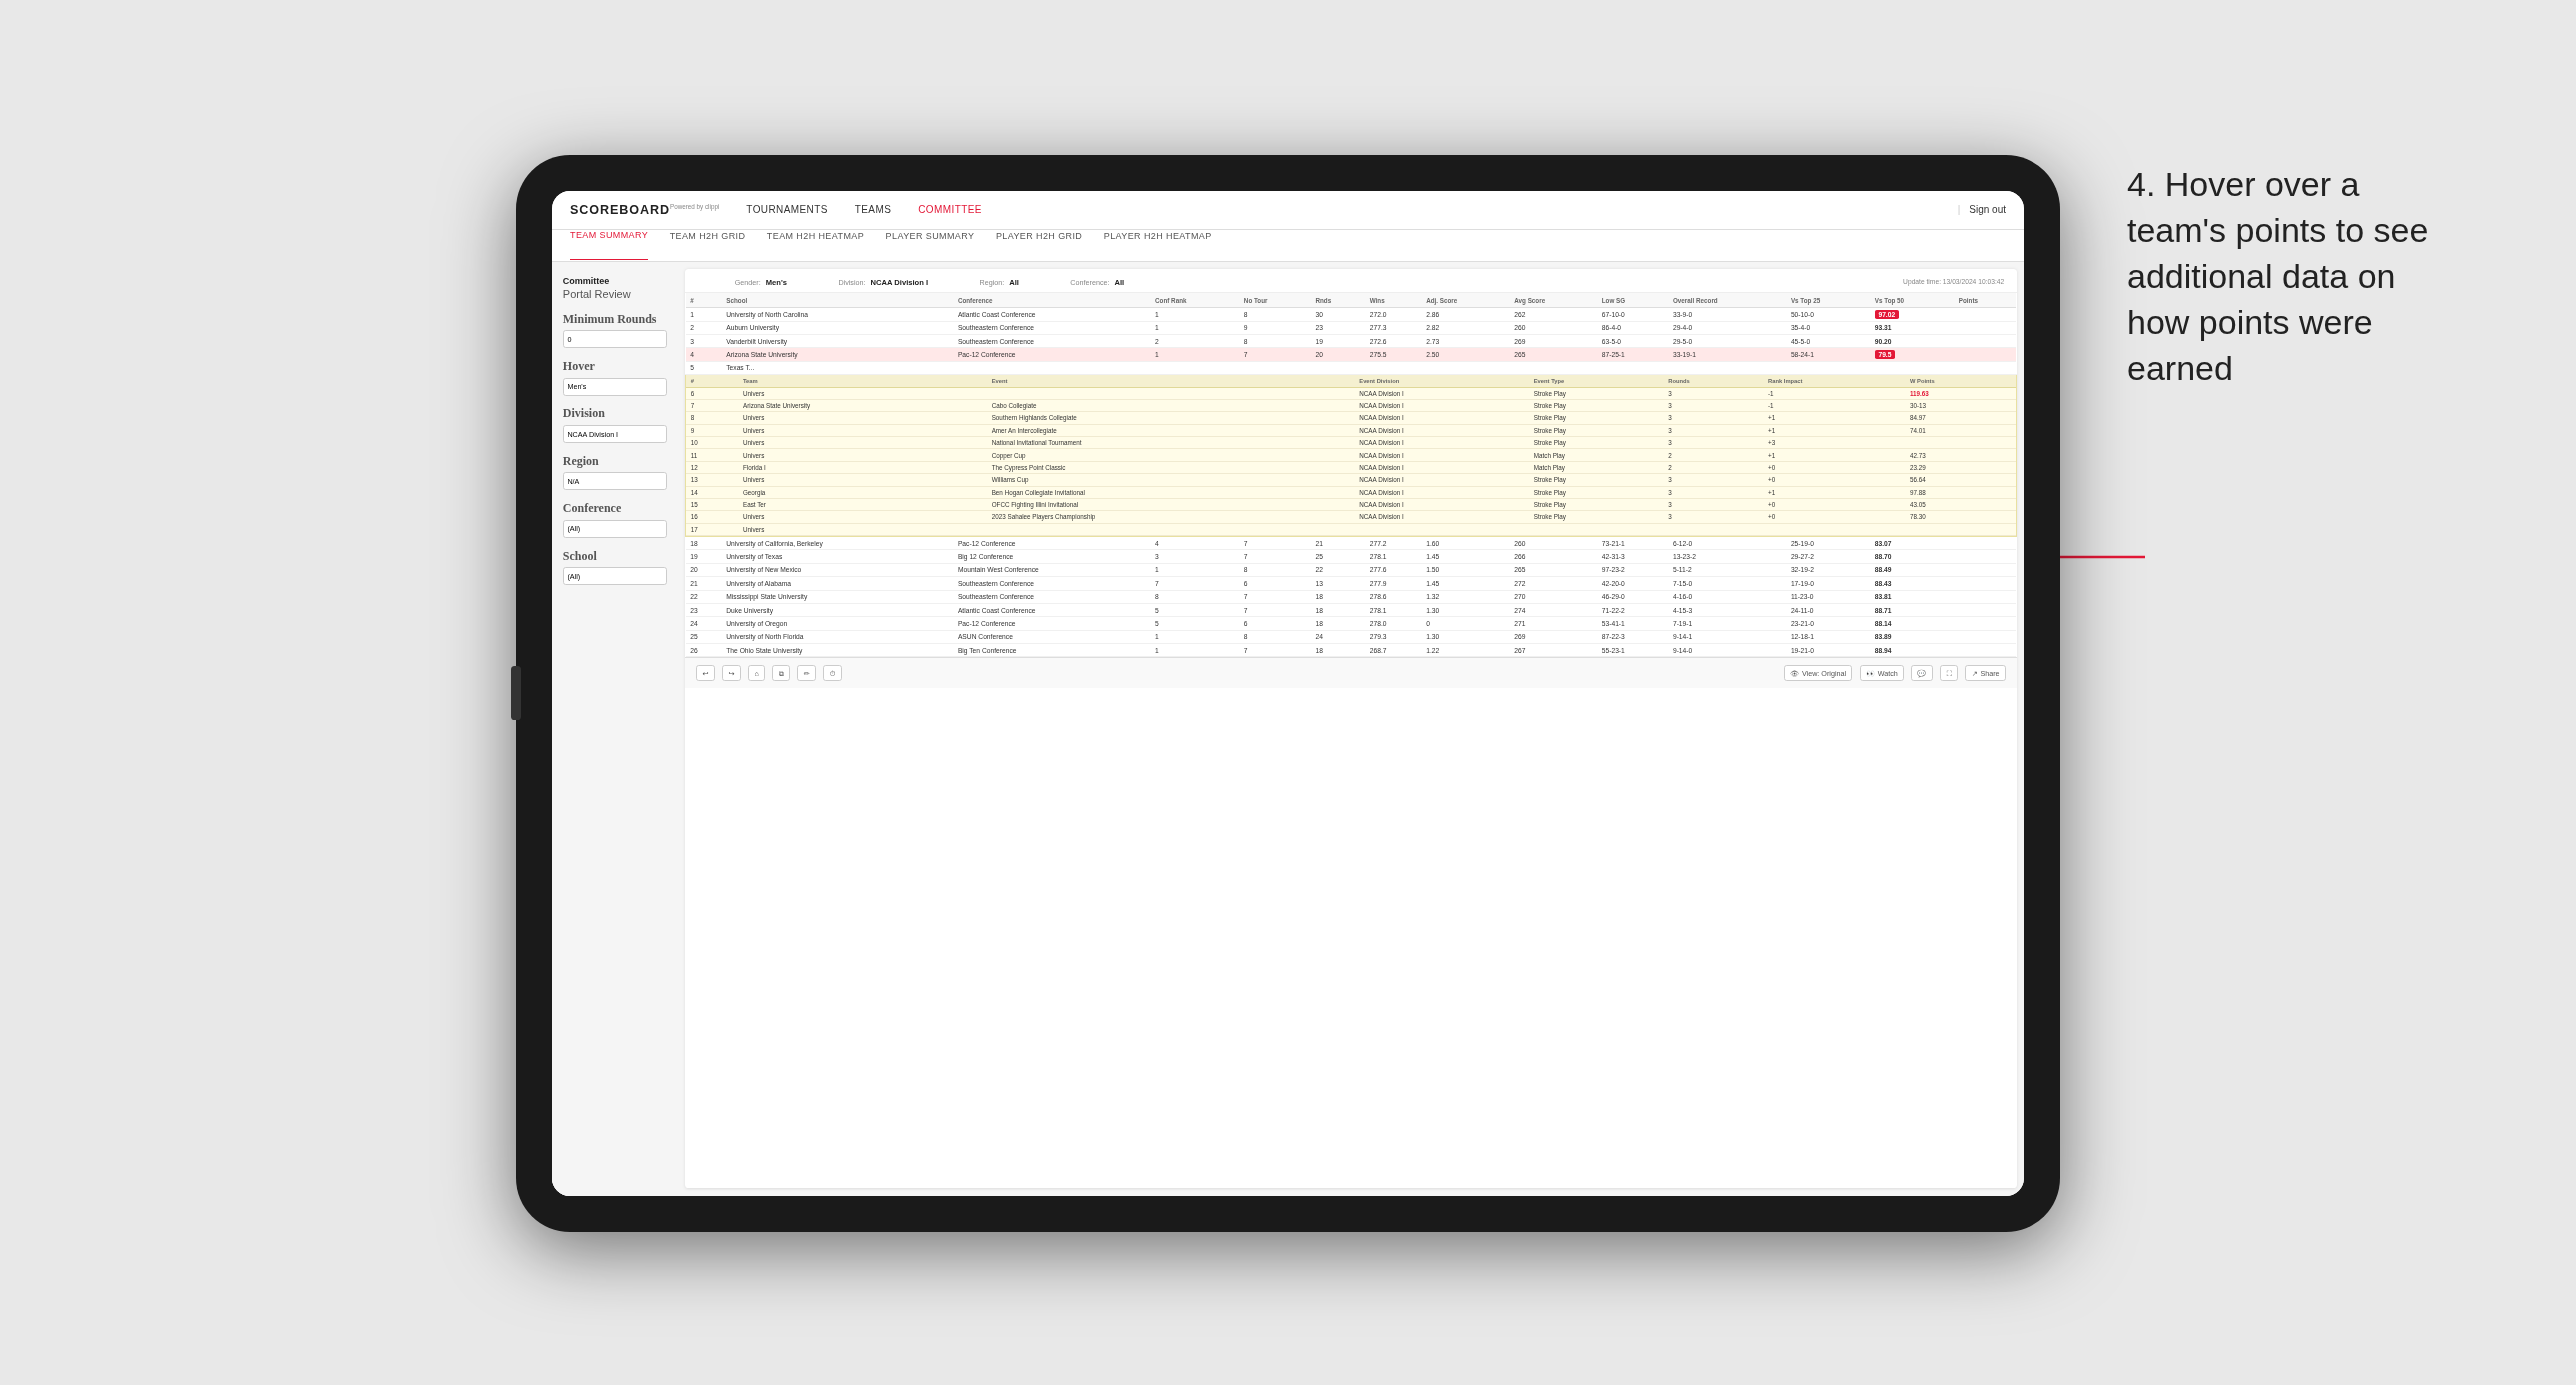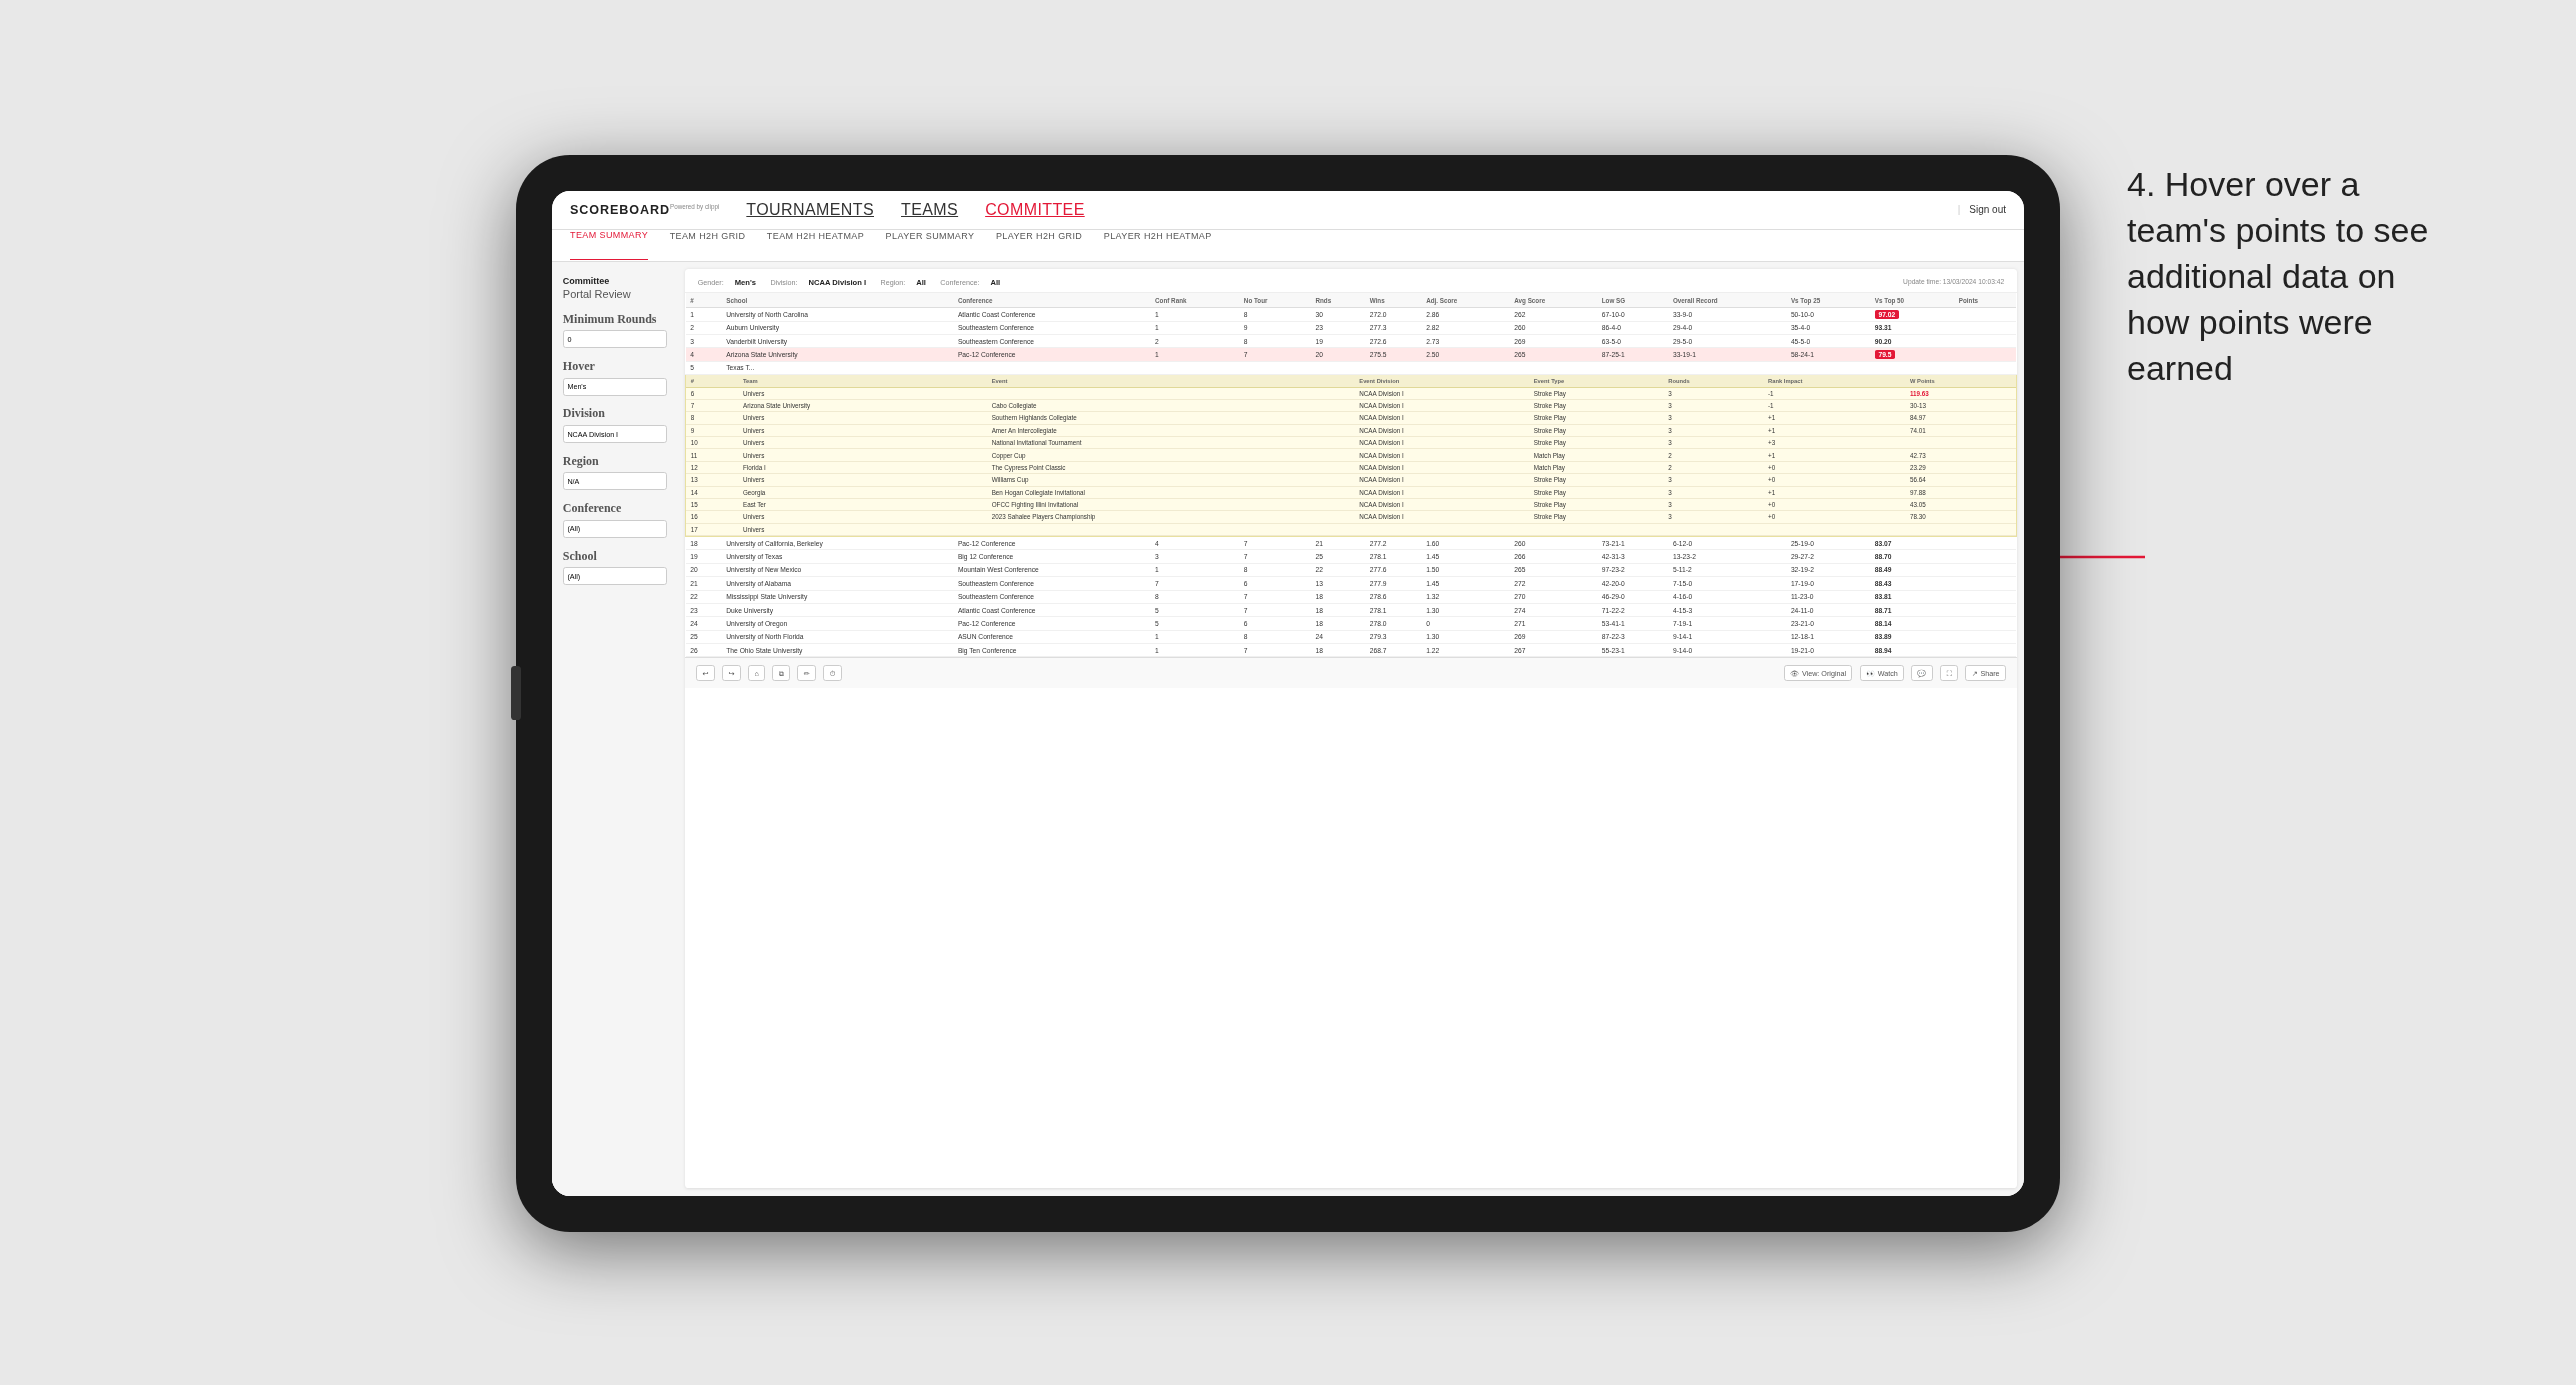--- a/index.html
+++ b/index.html
@@ -63,26 +63,25 @@
       color: #888;
     }
 
     .top-nav-links {
       display: flex;
       gap: 27px;
       flex: 1;
     }
 
     .top-nav-link {
-      font-size: 16px;
+      font-size: 10px;
       color: #333;
       cursor: pointer;
       font-weight: 500;
       letter-spacing: 0.4px;
-      text-decoration: underline;
     }
 
     .top-nav-link.active {
       color: #e31837;
     }
 
     .sign-out {
       font-size: 10px;
       color: #333;
       cursor: pointer;
@@ -216,21 +215,22 @@
       display: flex;
       gap: 14.4px;
       align-items: center;
       font-size: 7.6px;
       color: #555;
     }
 
     .filter-item {
       display: flex;
       align-items: flex-end;
-      gap: 11px;
+      gap: 5px;
+      margin-left: 37px;
     }
 
     .filter-label {
       font-size: 7.2px;
       color: #888;
     }
 
     .filter-value {
       font-size: 7.6px;
       font-weight: 600;

